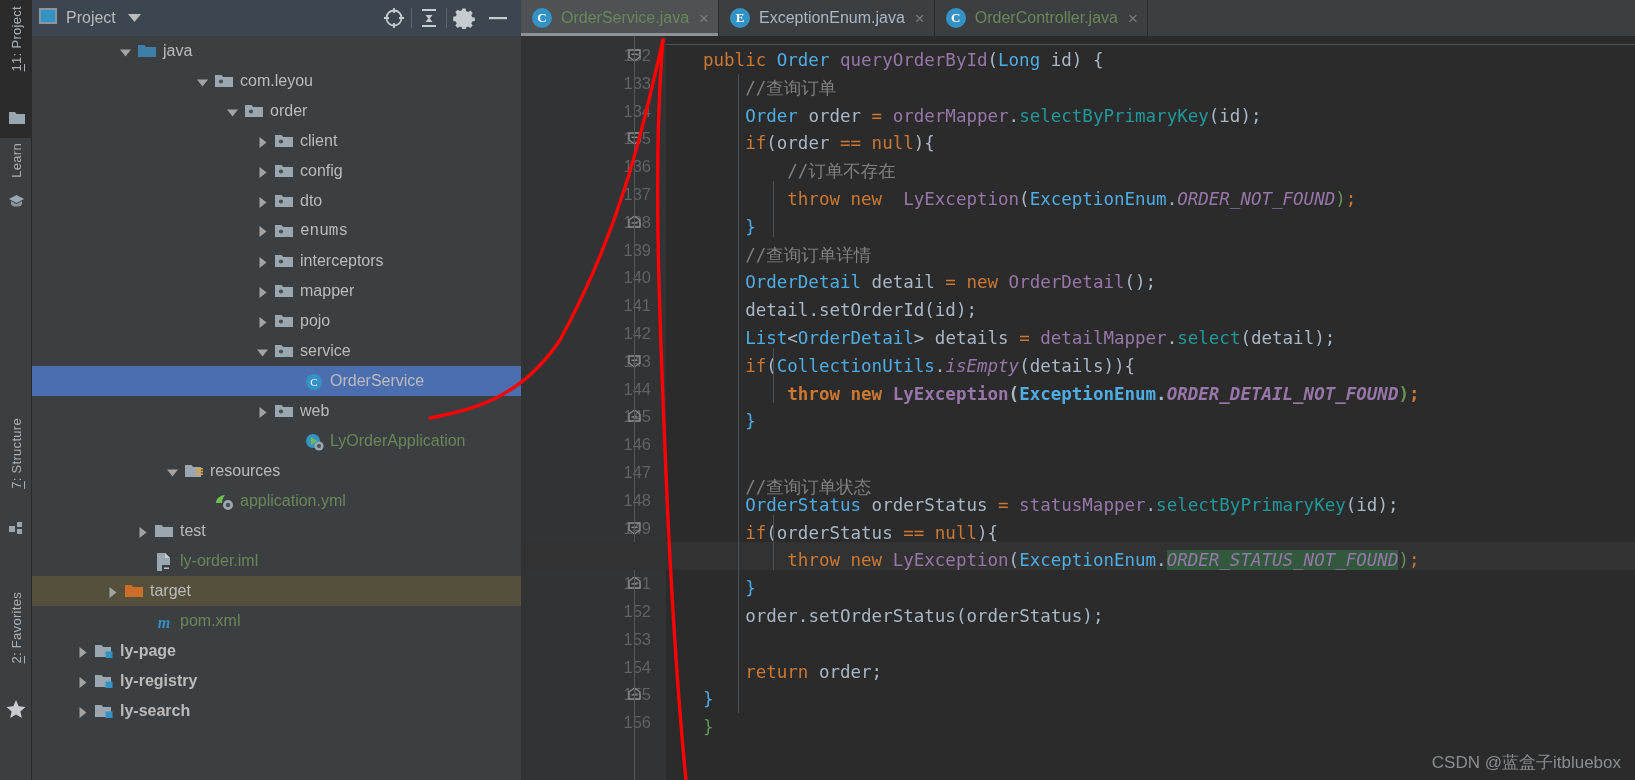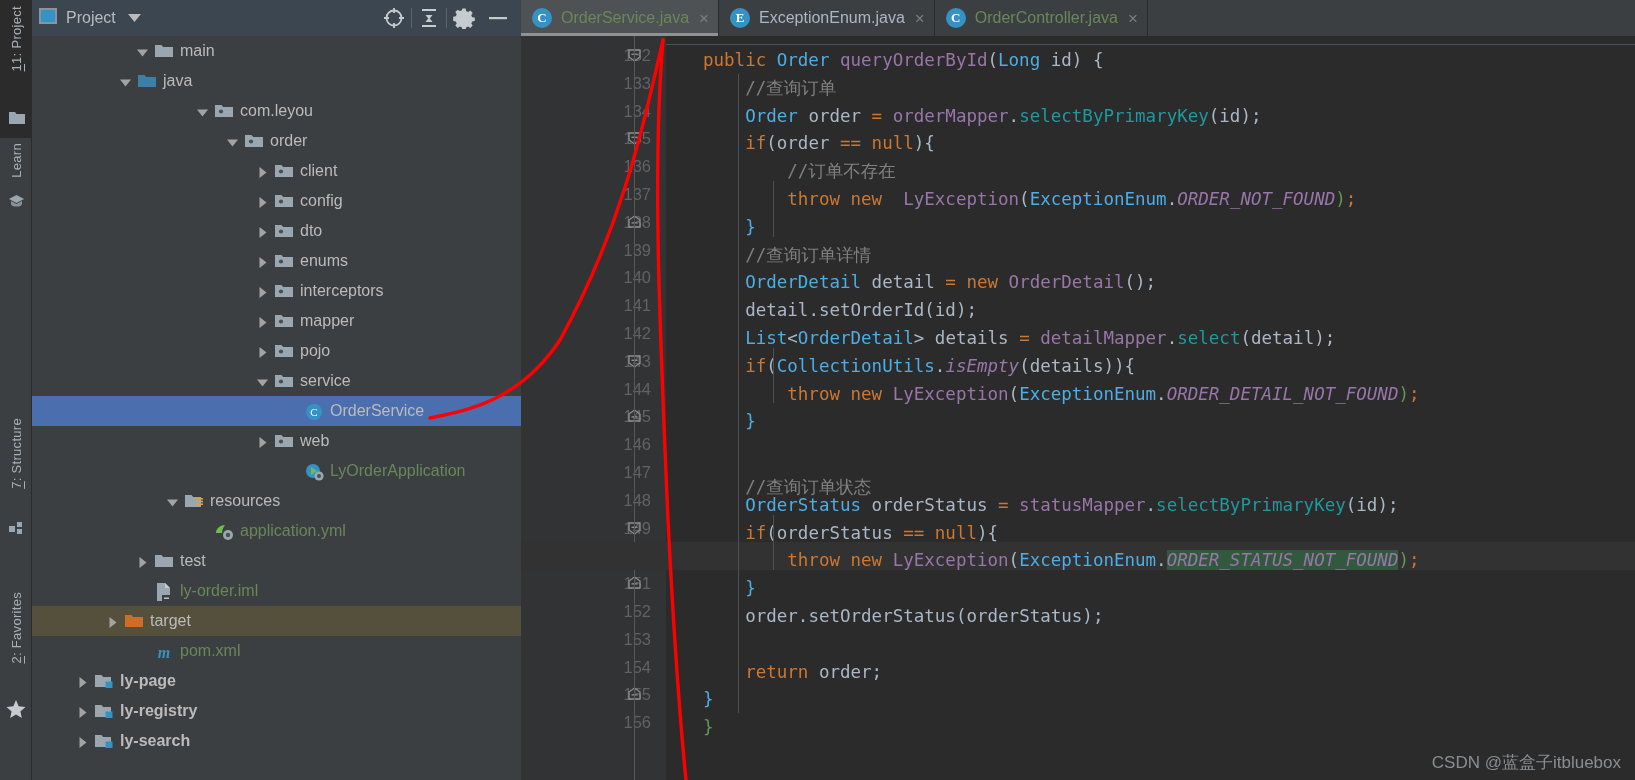--- a/index.html
+++ b/index.html
@@ -184,56 +184,47 @@
           </svg>
       </span>
       <span class="hbtn">
         <svg width="22" height="22">
             <rect x="2" y="10" width="18" height="2.2" fill="#C6CBD0"></rect>
           </svg>
       </span>
     </div>
 
     <div class="tree" id="tree">
-        <div class="row" style="padding-left: 104px;">
+        <div class="row" style="padding-left: 87px;">
           <span class="arw"><svg width="13" height="13">
               <path d="M1 3.5h11L6.5 10.5z" fill="#A3A3A3"></path>
             </svg></span>
           <span class="ic"><svg width="18" height="15">
-              <path d="M0 2h6.5l1.6 2H18v10H0z" fill="#9AA7B0"></path>
-            </svg></span>
-          <span class="lbl">main</span>
-        </div>
-        <div class="row" style="padding-left: 87px;">
+              <path d="M0 2h6.5l1.6 2H18v10H0z" fill="#3D7FA6"></path>
+            </svg></span>
+          <span class="lbl">java</span>
+        </div>
+        <div class="row" style="padding-left: 164px; text-align: right;">
           <span class="arw"><svg width="13" height="13">
               <path d="M1 3.5h11L6.5 10.5z" fill="#A3A3A3"></path>
             </svg></span>
           <span class="ic"><svg width="18" height="15">
-              <path d="M0 2h6.5l1.6 2H18v10H0z" fill="#3D7FA6"></path>
-            </svg></span>
-          <span class="lbl">java</span>
-        </div>
-        <div class="row" style="padding-left: 164px; text-align: right;">
+              <path d="M0 2h6.5l1.6 2H18v10H0z" fill="#9AA7B0"></path>
+              <circle cx="6" cy="8.5" r="2.1" fill="#4A4F52"></circle>
+            </svg></span>
+          <span class="lbl">com.leyou</span>
+        </div>
+        <div class="row" style="padding-left: 194px;">
           <span class="arw"><svg width="13" height="13">
               <path d="M1 3.5h11L6.5 10.5z" fill="#A3A3A3"></path>
             </svg></span>
           <span class="ic"><svg width="18" height="15">
               <path d="M0 2h6.5l1.6 2H18v10H0z" fill="#9AA7B0"></path>
               <circle cx="6" cy="8.5" r="2.1" fill="#4A4F52"></circle>
             </svg></span>
-          <span class="lbl">com.leyou</span>
-        </div>
-        <div class="row" style="padding-left: 194px;">
-          <span class="arw"><svg width="13" height="13">
-              <path d="M1 3.5h11L6.5 10.5z" fill="#A3A3A3"></path>
-            </svg></span>
-          <span class="ic"><svg width="18" height="15">
-              <path d="M0 2h6.5l1.6 2H18v10H0z" fill="#9AA7B0"></path>
-              <circle cx="6" cy="8.5" r="2.1" fill="#4A4F52"></circle>
-            </svg></span>
           <span class="lbl">order</span>
         </div>
         <div class="row" style="padding-left: 224px;">
           <span class="arw"><svg width="13" height="13">
               <path d="M3.5 1v11L10.5 6.5z" fill="#A3A3A3"></path>
             </svg></span>
           <span class="ic"><svg width="18" height="15">
               <path d="M0 2h6.5l1.6 2H18v10H0z" fill="#9AA7B0"></path>
               <circle cx="6" cy="8.5" r="2.1" fill="#4A4F52"></circle>
             </svg></span>
@@ -252,21 +243,21 @@
         <div class="row" style="padding-left: 224px;">
           <span class="arw"><svg width="13" height="13">
               <path d="M3.5 1v11L10.5 6.5z" fill="#A3A3A3"></path>
             </svg></span>
           <span class="ic"><svg width="18" height="15">
               <path d="M0 2h6.5l1.6 2H18v10H0z" fill="#9AA7B0"></path>
               <circle cx="6" cy="8.5" r="2.1" fill="#4A4F52"></circle>
             </svg></span>
           <span class="lbl">dto</span>
         </div>
-        <div class="row" style="padding-left: 224px;">
+        <div class="row" style="padding-left: 224px; font-family: Liberation Mono, monospace;">
           <span class="arw"><svg width="13" height="13">
               <path d="M3.5 1v11L10.5 6.5z" fill="#A3A3A3"></path>
             </svg></span>
           <span class="ic"><svg width="18" height="15">
               <path d="M0 2h6.5l1.6 2H18v10H0z" fill="#9AA7B0"></path>
               <circle cx="6" cy="8.5" r="2.1" fill="#4A4F52"></circle>
             </svg></span>
           <span class="lbl">enums</span>
         </div>
         <div class="row" style="padding-left: 224px;">
@@ -513,21 +504,21 @@
           <div class="cl" style="top: 65.6px; padding-left: 37px;"><span>    </span><span class="cls">Order </span><span class="loc">order </span><span class="k">= </span><span class="fld">orderMapper</span><span class="loc">.</span><span class="teal">selectByPrimaryKey</span><span class="par">(</span><span class="loc">id</span><span class="par">);</span></div>
           <div class="cl" style="top: 93.4px; padding-left: 37px;"><span>    </span><span class="k">if</span><span class="par">(</span><span class="loc">order </span><span class="k">== </span><span class="k">null</span><span class="par">){</span></div>
           <div class="cl" style="top: 121.2px; padding-left: 37px;"><span>        </span><span class="cmt">//订单不存在</span></div>
           <div class="cl" style="top: 149px; padding-left: 37px;"><span>        </span><span class="k">throw </span><span class="k">new  </span><span class="fld">LyException</span><span class="par">(</span><span class="cls">ExceptionEnum</span><span class="loc">.</span><span class="stat">ORDER_NOT_FOUND</span><span class="grn">)</span><span class="k">;</span></div>
           <div class="cl" style="top: 176.8px; padding-left: 37px;"><span>    </span><span class="cls">}</span></div>
           <div class="cl" style="top: 204.6px; padding-left: 37px;"><span>    </span><span class="cmt">//查询订单详情</span></div>
           <div class="cl" style="top: 232.4px; padding-left: 37px;"><span>    </span><span class="cls">OrderDetail </span><span class="loc">detail </span><span class="k">= </span><span class="k">new </span><span class="fld">OrderDetail</span><span class="par">();</span></div>
           <div class="cl" style="top: 260.2px; padding-left: 37px;"><span>    </span><span class="loc">detail</span><span class="loc">.</span><span class="loc">setOrderId</span><span class="par">(</span><span class="loc">id</span><span class="par">);</span></div>
           <div class="cl" style="top: 288px; padding-left: 37px;"><span>    </span><span class="cls">List</span><span class="loc">&lt;</span><span class="cls">OrderDetail</span><span class="loc">&gt; </span><span class="loc">details </span><span class="k">= </span><span class="fld">detailMapper</span><span class="loc">.</span><span class="teal">select</span><span class="par">(</span><span class="loc">detail</span><span class="par">);</span></div>
           <div class="cl" style="top: 315.8px; padding-left: 37px;"><span>    </span><span class="k">if</span><span class="par">(</span><span class="cls">CollectionUtils</span><span class="loc">.</span><span class="stat">isEmpty</span><span class="par">(</span><span class="loc">details</span><span class="par">)){</span></div>
-          <div class="cl" style="top: 343.6px; padding-left: 37px;"><span>        </span><span class="k">throw </span><span class="k">new </span><span class="fld">LyException</span><span class="par">(</span><span class="cls">ExceptionEnum</span><span class="loc">.</span><span class="stat">ORDER_DETAIL_NOT_FOUND</span><span class="grn">)</span><span class="k">;</span></div>
+          <div class="cl" style="top: 343.6px; padding-left: 37px; font-weight: bold;"><span>        </span><span class="k">throw </span><span class="k">new </span><span class="fld">LyException</span><span class="par">(</span><span class="cls">ExceptionEnum</span><span class="loc">.</span><span class="stat">ORDER_DETAIL_NOT_FOUND</span><span class="grn">)</span><span class="k">;</span></div>
           <div class="cl" style="top: 371.4px; padding-left: 37px;"><span>    </span><span class="cls">}</span></div>
           <div class="cl" style="top: 437px; padding-left: 37px;"><span>    </span><span class="cmt">//查询订单状态</span></div>
           <div class="cl" style="top: 454.8px; padding-left: 37px;"><span>    </span><span class="cls">OrderStatus </span><span class="loc">orderStatus </span><span class="k">= </span><span class="fld">statusMapper</span><span class="loc">.</span><span class="teal">selectByPrimaryKey</span><span class="par">(</span><span class="loc">id</span><span class="par">);</span></div>
           <div class="cl" style="top: 482.6px; padding-left: 37px;"><span>    </span><span class="k">if</span><span class="par">(</span><span class="loc">orderStatus </span><span class="k">== </span><span class="k">null</span><span class="par">){</span></div>
           <div class="hl-line" style="top: 506.4px; left: -145px;"></div>
           <div class="cl" style="top: 510.4px; padding-left: 37px;"><span>        </span><span class="k">throw </span><span class="k">new </span><span class="fld">LyException</span><span class="par">(</span><span class="cls">ExceptionEnum</span><span class="loc">.</span><span class="stat hlbg">ORDER_STATUS_NOT_FOUND</span><span class="grn">)</span><span class="k">;</span></div>
           <div class="cl" style="top: 538.2px; padding-left: 37px;"><span>    </span><span class="cls">}</span></div>
           <div class="cl" style="top: 566px; padding-left: 37px;"><span>    </span><span class="loc">order</span><span class="loc">.</span><span class="loc">setOrderStatus</span><span class="par">(</span><span class="loc">orderStatus</span><span class="par">);</span></div>
           <div class="cl" style="top: 593.8px; padding-left: 37px;"><span>    </span></div>
           <div class="cl" style="top: 621.6px; padding-left: 37px;"><span>    </span><span class="k">return </span><span class="loc">order</span><span class="par">;</span></div>

